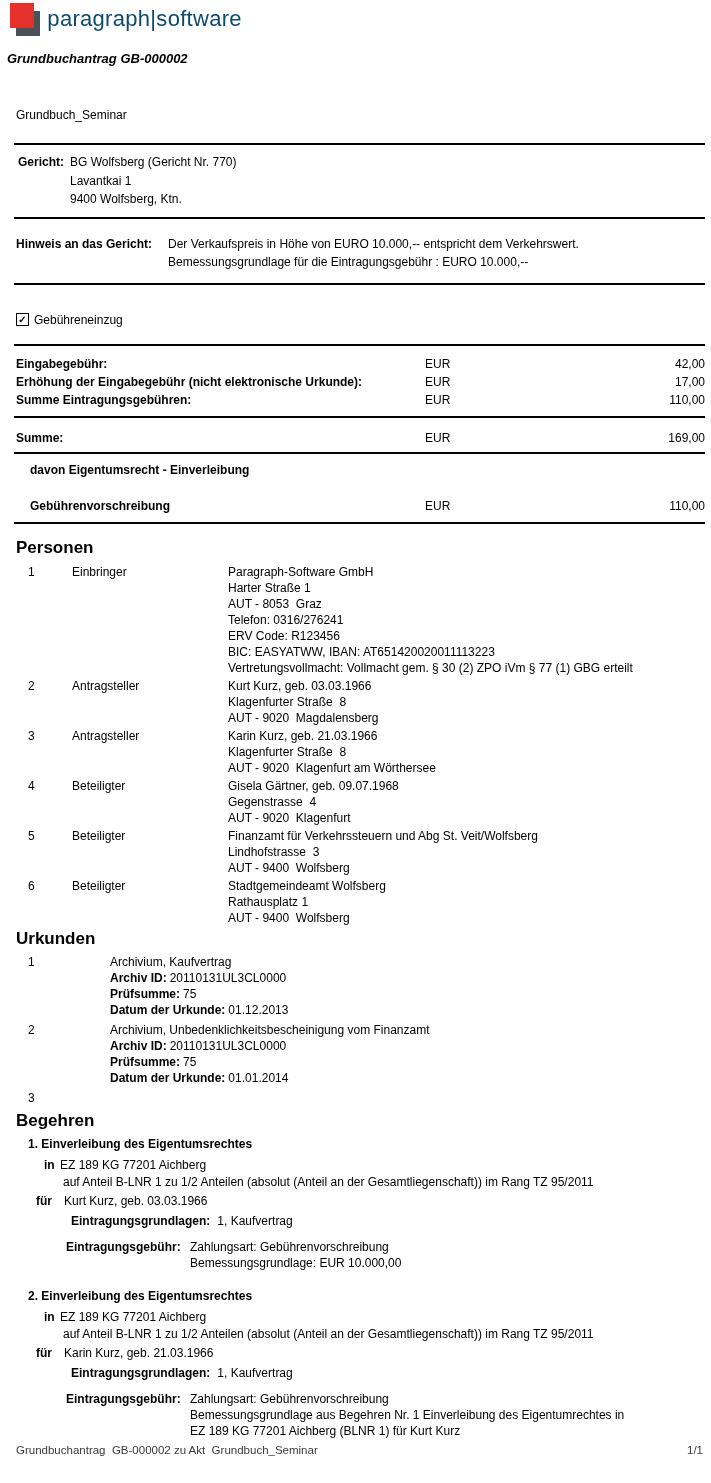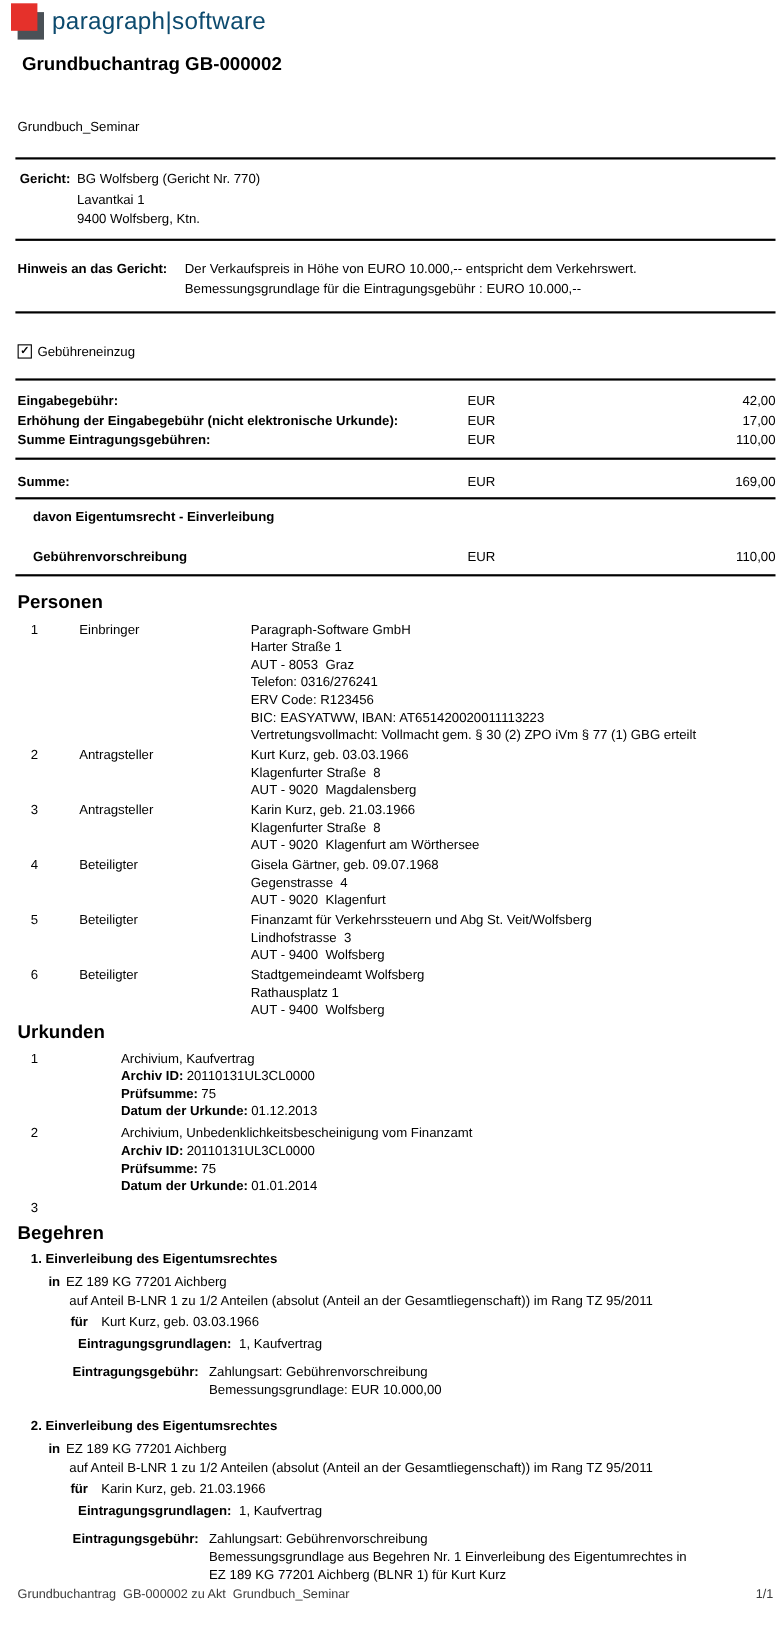--- a/index.html
+++ b/index.html
@@ -9,21 +9,21 @@
     background:#fff; color:#000;
     font-family:"Liberation Sans", sans-serif; font-size:12px;
   }
   
   .logo-row { position:relative; height:36px; padding:3px 0 0 10px; }
   .logo-mark { position:relative; display:inline-block; width:32px; height:34px; vertical-align:top; }
   .lm-shadow { position:absolute; left:6px; top:8px; width:24px; height:25px; }
   .lm-red    { position:absolute; left:0;  top:0;  width:24px; height:25px; }
   .logo-text { display:inline-block; font-size:22px; line-height:32px; margin-left:2px; letter-spacing:0.3px; }
   
-  .doc-title { margin:13px 0 0 20px; font-size:17px; font-weight:bold; line-height:20px; }
+  .doc-title { margin:13px 0 0 7px; font-size:13px; font-weight:bold; line-height:20px;font-style:italic; }
   .akt-name  { margin:39px 0 0 16px; line-height:14px; }
   
   .rule { border:0; border-top:2px solid #000; margin-left:14px; margin-right:6px; height:0; }
   .r1 { margin-top:21px; } .r2 { margin-top:8px; } .r3 { margin-top:12px; }
   .r4 { margin-top:16px; } .r5 { margin-top:7px; } .r6 { margin-top:5px; } .r7 { margin-top:7px; }
   
   .g-row { display:grid; grid-template-columns:52px 1fr; padding-left:18px; margin-top:8px; line-height:18.5px; }
   .h-row { display:grid; grid-template-columns:152px 1fr; padding-left:16px; margin-top:16px; line-height:18px; }
   .blk-label { font-weight:bold; }
   .blk-val div { white-space:pre-wrap; }
@@ -53,21 +53,21 @@
   .u-row { display:grid; grid-template-columns:82px 1fr; padding-left:28px; line-height:16px; margin-top:4px; }
   .u-lbl { font-weight:bold; }
   .u-lbl:not(:empty) { margin-right:3px; }
   .u-val { white-space:pre-wrap; }
   
   .b-item.second { margin-top:17px; }
   .b-title { padding-left:28px; font-weight:bold; line-height:16px; margin-top:4px; }
   .b-in { padding-left:44px; line-height:17px; margin-top:5px; }
   .b-in .kw { font-weight:bold; display:inline-block; width:16px; }
   .b-anteil { padding-left:63px; line-height:17px; white-space:pre-wrap; }
-  .b-fuer { padding-left:64px; line-height:17px; margin-top:2px; }
+  .b-fuer { padding-left:36px; line-height:17px; margin-top:2px; }
   .b-fuer .kw { font-weight:bold; display:inline-block; width:28px; }
   .b-grund { padding-left:44px; line-height:17px; margin-top:3px; }
   .b-grund .gl { font-weight:bold;margin-left:27px; }
   .b-grund .gv { margin-left:7px; }
   .b-geb { display:grid; grid-template-columns:124px 1fr; padding-left:66px; line-height:16px; margin-top:9px; }
   .b-geb-label { font-weight:bold; }
   .b-geb-lines div { white-space:pre-wrap; }
   
   .footer { position:absolute; top:1444px; left:16px; right:8px;
             display:flex; justify-content:space-between;

